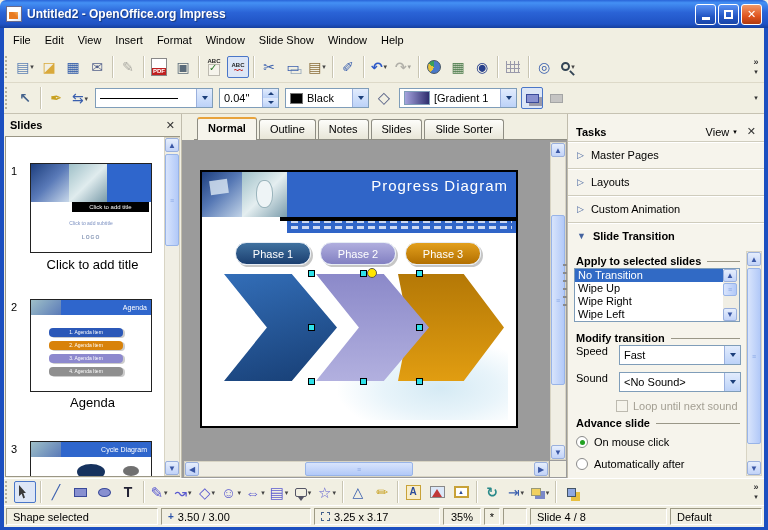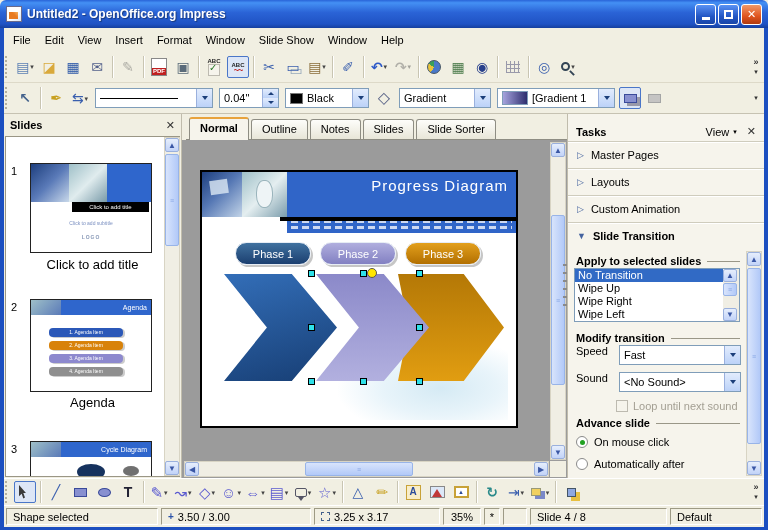--- a/index.html
+++ b/index.html
@@ -116,21 +116,21 @@
     background:linear-gradient(180deg,#e6eefc,#c2d3f8); color:#3a57a5; font-size:8px; display:flex;
     align-items:center; justify-content:center; }
   .sb-thumb { position:absolute; left:0; width:14px; border:1px solid #98b4e8; border-radius:2px;
     background:linear-gradient(90deg,#d8e4fc,#b2c9f8); display:flex; align-items:center; justify-content:center;
     color:#8aa8e4; font-size:7px; letter-spacing:0; }
   .sb-thumb.h { height:14px; background:linear-gradient(180deg,#d8e4fc,#b2c9f8); }
   .sp-scroll { right:1px; top:23px; bottom:2px; }
 
   
   .center { position:absolute; left:178px; top:0; width:385px; height:364px; }
-  .tabs { position:absolute; left:4px; right:0; top:0; height:26px; background:#f1efe2; display:flex;
+  .tabs { position:absolute; left:12px; right:0; top:0; height:26px; background:#f1efe2; display:flex;
     align-items:flex-end; padding-left:3px; border-bottom:1px solid #8e8d83; }
   .tab { height:20px; padding:3px 10px 0; margin-right:2px; border:1px solid #8e8d83; border-bottom:none;
     border-radius:3px 3px 0 0; background:linear-gradient(#fdfdfa,#e8e6d8); font-size:11px; }
   .tab.active { height:23px; background:#f6f4ec; font-weight:bold; border-top:2px solid #e8a33d; position:relative; top:1px; }
   .canvas { position:absolute; left:0; right:0; top:26px; bottom:0; background:#9b9b9b; overflow:hidden; }
   .vs { top:2px; right:1px; bottom:18px; }
   .hs { left:2px; right:18px; bottom:1px; }
   .corner { position:absolute; right:1px; bottom:1px; width:16px; height:16px; background:#f1efe2; }
   .splitdots { position:absolute; right:0; top:150px; width:4px; height:46px;
     background:repeating-linear-gradient(180deg,#8a8a8a 0 2px,transparent 2px 8px); }
@@ -362,26 +362,20 @@
       </span>
     </div>
     <div class="combo" style="width:84px">
       <span class="blksw"></span>
       <span>Black</span>
       <span class="cbtn">
           <span class="car"></span>
         </span>
     </div>
     <span class="icn" style="color:#5a6488;font-size:16px">◇</span>
-    <div class="combo" style="width:92px">
-      <span>Gradient</span>
-      <span class="cbtn">
-          <span class="car"></span>
-        </span>
-    </div>
     <div class="combo" style="width:118px">
       <span class="gradsw"></span>
       <span>[Gradient 1</span>
       <span class="cbtn">
           <span class="car"></span>
         </span>
     </div>
     <span class="icn pressed">
         <span class="swrect" style="box-shadow:3px 3px 0 #99a"></span>
       </span>

